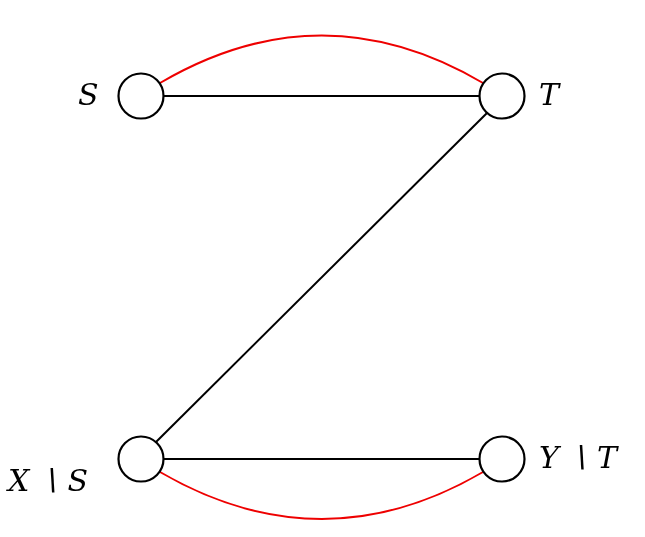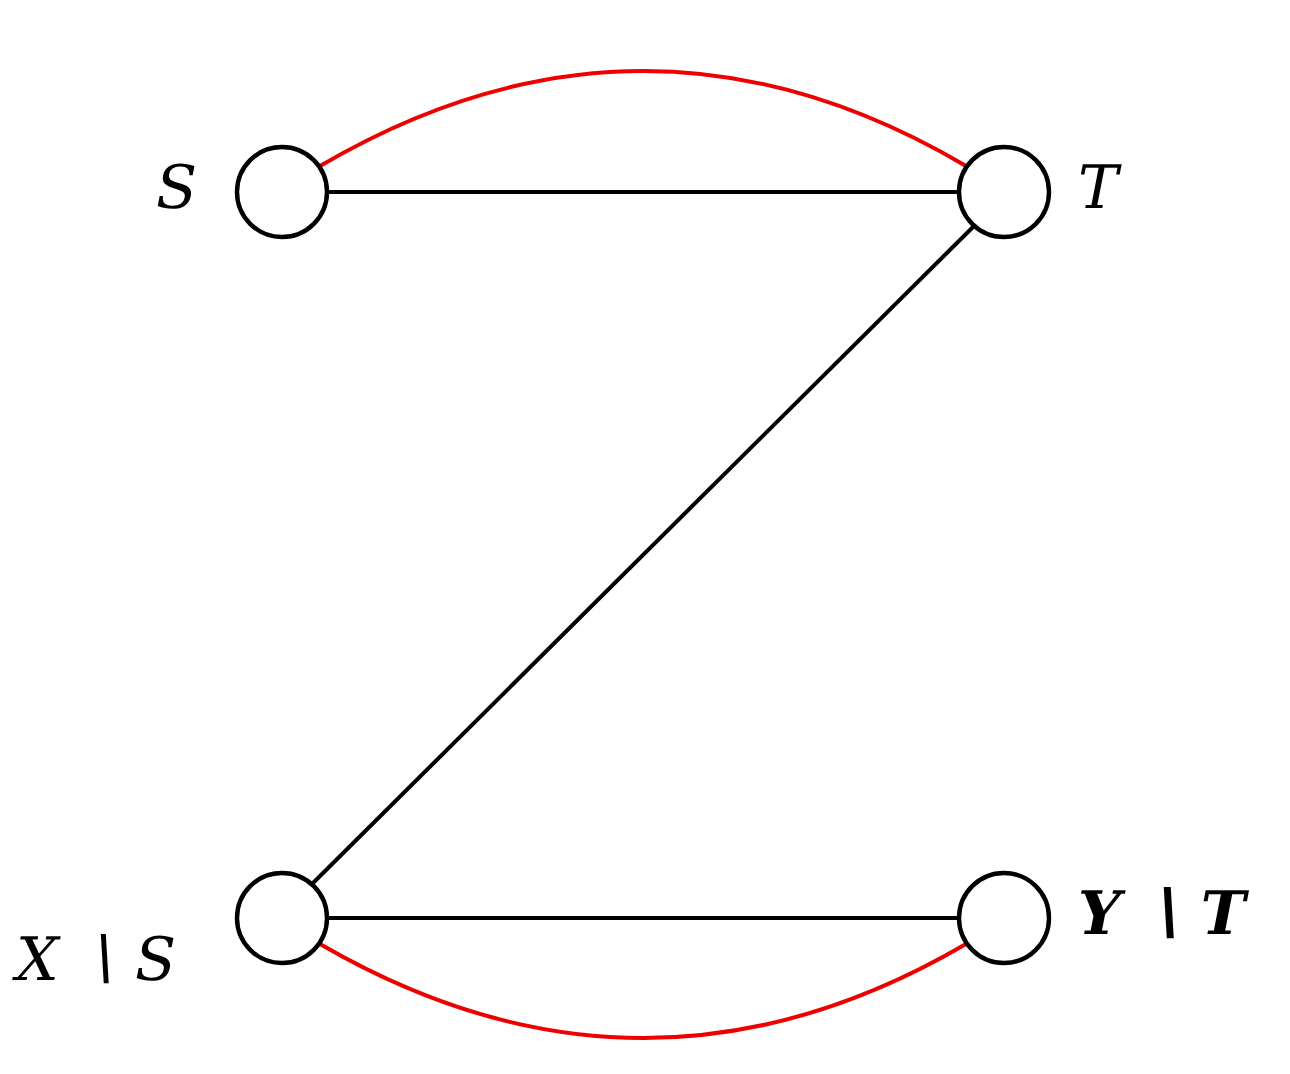--- a/index.html
+++ b/index.html
@@ -29,13 +29,13 @@
 
   <ellipse cx="141" cy="96" rx="22.5" ry="22.5" fill="#fff" stroke="#000" stroke-width="2.2"></ellipse>
   <ellipse cx="502" cy="96" rx="22.5" ry="22.5" fill="#fff" stroke="#000" stroke-width="2.2"></ellipse>
   <ellipse cx="141" cy="459" rx="22.5" ry="22.5" fill="#fff" stroke="#000" stroke-width="2.2"></ellipse>
   <ellipse cx="502" cy="459" rx="22.5" ry="22.5" fill="#fff" stroke="#000" stroke-width="2.2"></ellipse>
 </svg>
 
 <span class="label" style="left:78px; top:80px;">S</span>
 <span class="label" style="left:539px; top:80px;">T</span>
 <span class="label" style="left:8px; top:466px;">X ∖ S</span>
-<span class="label" style="left:539px; top:443px;font-weight:bold;">Y ∖ T</span>
+<span class="label" style="left:539px; top:443px;">Y ∖ T</span>
 
 </body></html>

